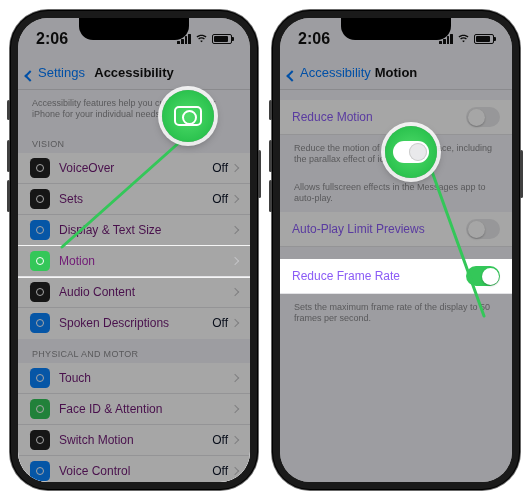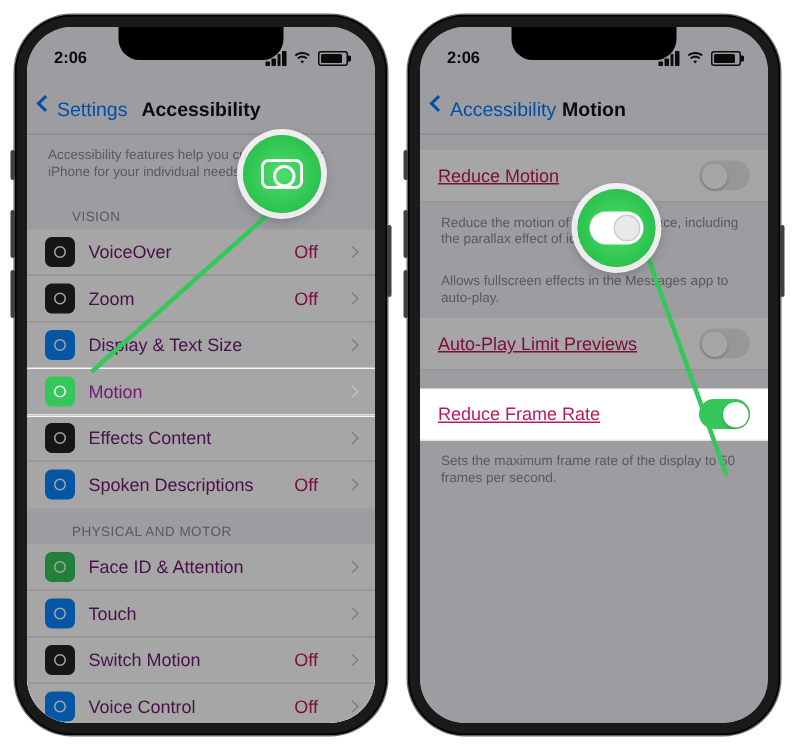--- a/index.html
+++ b/index.html
@@ -36,64 +36,64 @@
   .dim::after {
     content:""; position:absolute; inset:0; background:rgba(0,0,0,0.35);
     pointer-events:none; z-index:5; border-radius:30px;
   }
   .notch {
     position:absolute; top:0; left:50%; transform:translateX(-50%);
     width:110px; height:22px; background:#000; border-radius:0 0 14px 14px; z-index:20;
   }
   .statusbar {
     height:38px; display:flex; align-items:center; justify-content:space-between;
-    padding:4px 18px 0; font-size:11px; font-weight:600; color:#111;
+    padding:4px 18px 0; font-size:16px; font-weight:600; color:#111;
   }
   .sb-right { display:flex; gap:4px; align-items:center; }
   .sig { width:14px; height:10px; display:flex; align-items:flex-end; gap:1px; }
   .sig span { flex:1; background:#111; border-radius:0.5px; }
   .sig span:nth-child(1){height:30%} .sig span:nth-child(2){height:55%}
   .sig span:nth-child(3){height:78%} .sig span:nth-child(4){height:100%}
   .wifi { width:13px; height:10px; }
   .batt { width:20px; height:10px; border:1px solid #111; border-radius:2px; position:relative; }
   .batt::after{content:"";position:absolute;right:-3px;top:2px;width:2px;height:4px;background:#111;border-radius:0 1px 1px 0;}
   .batt div{position:absolute;left:1px;top:1px;bottom:1px;width:78%;background:#111;border-radius:1px;}
 
   .navbar {
     height:34px; display:flex; align-items:center; justify-content:center;
     position:relative; background:#f2f2f7; border-bottom:0.5px solid rgba(0,0,0,0.12);
   }
   .navtitle { font-size:13px; font-weight:600; color:#111; }
-  .navback { position:absolute; left:8px; display:flex; align-items:flex-start; gap:2px; color:#007aff; font-size:13px; }
+  .navback { position:absolute; left:8px; display:flex; align-items:flex-end; gap:2px; color:#007aff; font-size:13px; }
   .chev { width:8px; height:8px; border-left:2px solid #007aff; border-bottom:2px solid #007aff; transform:rotate(45deg); margin-right:2px; }
 
   .content { padding:0 0 6px; font-size:10.5px; overflow:hidden; }
   .group-desc { padding:8px 14px; font-size:9px; color:#8a8a8e; line-height:1.25; }
-  .group-header { padding:10px 30px 4px; font-size:9px; color:#8a8a8e; text-transform:uppercase; letter-spacing:0.3px; }
+  .group-header { padding:10px 14px 4px; font-size:9px; color:#8a8a8e; text-transform:uppercase; letter-spacing:0.3px; }
   .list { background:#fff; }
   .row {
     display:flex; align-items:center; height:31px; padding:0 12px;
     border-bottom:0.5px solid #e3e3e6; position:relative;
   }
   .row:last-child { border-bottom:none; }
   .row .icon {
     width:20px; height:20px; border-radius:4.5px; margin-right:9px;
     display:flex; align-items:center; justify-content:center; flex-shrink:0;
   }
   .row .label { flex:1; font-size:12px; color:#701a75; }
-  .row .val { font-size:12px; color:#be185d; margin-right:20px; }
+  .row .val { font-size:12px; color:#0f172a; margin-right:4px; }
   .row .disclosure { width:6px; height:6px; border-top:1.5px solid #c3c3c6; border-right:1.5px solid #c3c3c6; transform:rotate(45deg); }
 
   .row.highlight { z-index:10; box-shadow:0 0 0 1px rgba(255,255,255,.9); }
 
   .row2 {
     display:flex; align-items:center; min-height:32px; padding:7px 12px;
     background:#fff; border-bottom:0.5px solid #e3e3e6; position:relative;
   }
-  .row2 .label2 { flex:1; font-size:12px; color:#be185d;text-decoration:underline; }
+  .row2 .label2 { flex:1; font-size:12px; color:#8b5cf6; }
   .row2.highlight { z-index:10; }
 
   .toggle {
     width:34px; height:20px; border-radius:10px; background:#e9e9eb; position:relative; flex-shrink:0;
   }
   .toggle .knob { position:absolute; width:17px; height:17px; background:#fff; border-radius:50%; top:1.5px; left:1.5px; box-shadow:0 1px 2px rgba(0,0,0,.25); }
   .toggle.on { background:#34c759; }
   .toggle.on .knob { left:auto; right:1.5px; }
 
   .callout {
@@ -175,21 +175,21 @@
               <div class="label">VoiceOver</div>
               <div class="val">Off</div>
               <div class="disclosure"></div>
             </div>
             <div class="row">
               <div class="icon ic-zoom">
                 <svg width="12" height="12" viewBox="0 0 24 24">
                   <circle cx="12" cy="12" r="7" fill="none" stroke="#fff" stroke-width="2"></circle>
                 </svg>
               </div>
-              <div class="label">Zoom</div>
+              <div class="label">Sets</div>
               <div class="val">Off</div>
               <div class="disclosure"></div>
             </div>
             <div class="row">
               <div class="icon ic-disp">
                 <svg width="12" height="12" viewBox="0 0 24 24">
                   <circle cx="12" cy="12" r="7" fill="none" stroke="#fff" stroke-width="2"></circle>
                 </svg>
               </div>
               <div class="label">Display &amp; Text Size</div>
@@ -203,52 +203,52 @@
               </div>
               <div class="label">Motion</div>
               <div class="disclosure"></div>
             </div>
             <div class="row">
               <div class="icon ic-spoken">
                 <svg width="12" height="12" viewBox="0 0 24 24">
                   <circle cx="12" cy="12" r="7" fill="none" stroke="#fff" stroke-width="2"></circle>
                 </svg>
               </div>
-              <div class="label">Effects Content</div>
+              <div class="label">Audio Content</div>
               <div class="disclosure"></div>
             </div>
             <div class="row">
               <div class="icon ic-audio">
                 <svg width="12" height="12" viewBox="0 0 24 24">
                   <circle cx="12" cy="12" r="7" fill="none" stroke="#fff" stroke-width="2"></circle>
                 </svg>
               </div>
               <div class="label">Spoken Descriptions</div>
               <div class="val">Off</div>
               <div class="disclosure"></div>
             </div>
           </div>
           <div class="group-header">PHYSICAL AND MOTOR</div>
           <div class="list">
             <div class="row">
+              <div class="icon ic-touch">
+                <svg width="12" height="12" viewBox="0 0 24 24">
+                  <circle cx="12" cy="12" r="7" fill="none" stroke="#fff" stroke-width="2"></circle>
+                </svg>
+              </div>
+              <div class="label">Touch</div>
+              <div class="disclosure"></div>
+            </div>
+            <div class="row">
               <div class="icon ic-face">
                 <svg width="12" height="12" viewBox="0 0 24 24">
                   <circle cx="12" cy="12" r="7" fill="none" stroke="#fff" stroke-width="2"></circle>
                 </svg>
               </div>
               <div class="label">Face ID &amp; Attention</div>
-              <div class="disclosure"></div>
-            </div>
-            <div class="row">
-              <div class="icon ic-touch">
-                <svg width="12" height="12" viewBox="0 0 24 24">
-                  <circle cx="12" cy="12" r="7" fill="none" stroke="#fff" stroke-width="2"></circle>
-                </svg>
-              </div>
-              <div class="label">Touch</div>
               <div class="disclosure"></div>
             </div>
             <div class="row">
               <div class="icon ic-switch">
                 <svg width="12" height="12" viewBox="0 0 24 24">
                   <circle cx="12" cy="12" r="7" fill="none" stroke="#fff" stroke-width="2"></circle>
                 </svg>
               </div>
               <div class="label">Switch Motion</div>
               <div class="val">Off</div>

